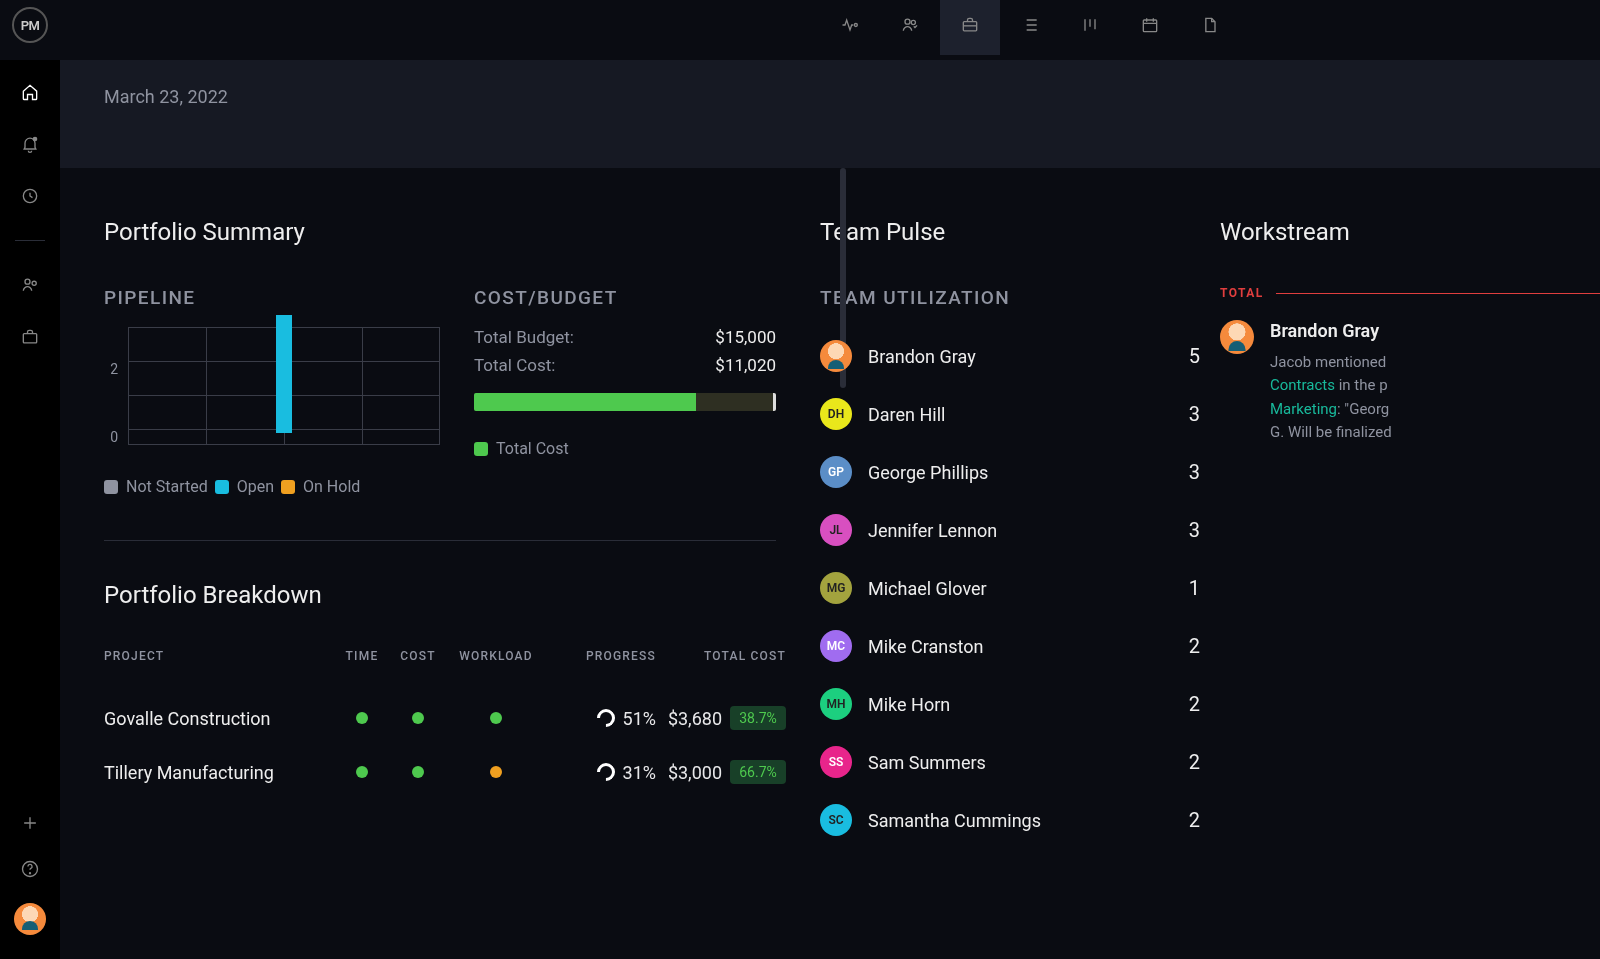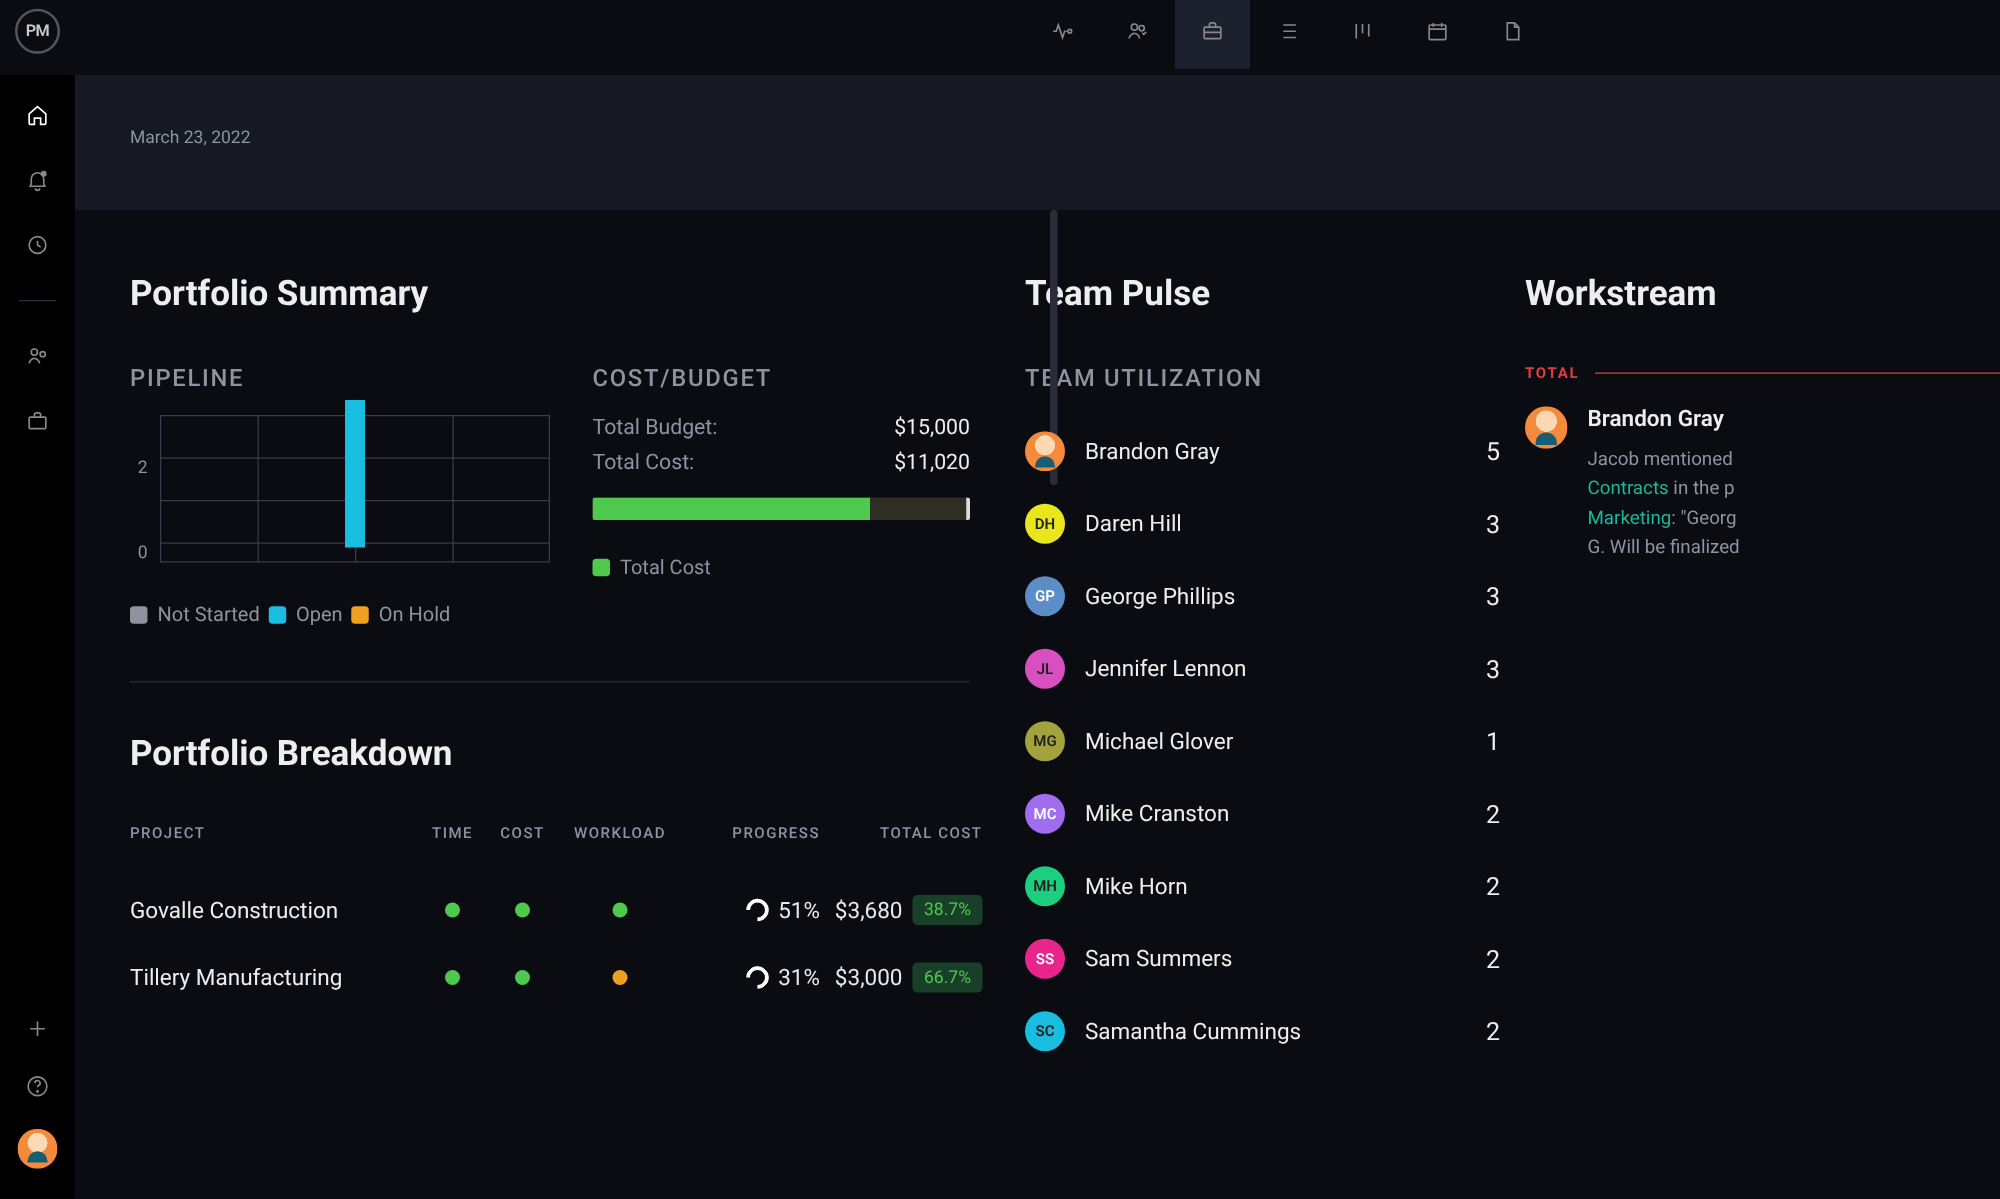--- a/index.html
+++ b/index.html
@@ -43,29 +43,29 @@
   .sidebar .icon.active{color:#fff;}
   .sidebar .icon svg{width:20px;height:20px;stroke:currentColor;fill:none;stroke-width:1.6;}
   .sidebar .divider{width:30px;height:1px;background:var(--divider);margin:4px 0;}
   .sidebar .bottom{margin-top:auto;display:flex;flex-direction:column;align-items:center;gap:22px;padding-bottom:24px;width:100%;}
   .sidebar .avatar-sm{width:32px;height:32px;border-radius:50%;background:radial-gradient(circle at 50% 35%, #fdd8b5 0 30%, transparent 31%), var(--avatar-orange);position:relative;}
   .sidebar .avatar-sm::after{content:"";position:absolute;bottom:5px;left:50%;transform:translateX(-50%);width:16px;height:9px;border-radius:10px 10px 0 0;background:#155e75;}
 
   
   .header{position:absolute;left:60px;right:0;top:60px;height:108px;background:var(--bg-header);padding:22px 0 0 44px;}
   .header h1{font-size:40px;font-weight:400;color:#eee;}
-  .header .date{font-size:14px;color:var(--text-dim);margin-top:20px;}
+  .header .date{font-size:18px;color:var(--text-dim);margin-top:4px;}
 
   
   .main{position:absolute;left:60px;right:0;top:168px;bottom:0;display:flex;overflow:hidden;}
   .col-left{width:760px;padding:50px 44px 0 44px;}
   .col-mid{width:380px;padding:50px 0 0 0;}
   .col-right{flex:1;padding:50px 0 0 20px;}
 
-  .section-title{font-size:28px;font-weight:700;color:#eee;margin-bottom:40px;}
+  .section-title{font-size:24px;font-weight:400;color:#eee;margin-bottom:40px;}
   .subhead{font-size:19px;font-weight:500;letter-spacing:1.4px;color:var(--text-dim);margin-bottom:18px;}
 
   .summary-row{display:flex;gap:30px;}
   .pipeline-box{flex:0 0 340px;}
   .pipeline-chart{height:130px;position:relative;margin-bottom:20px;}
   .y-axis{position:absolute;left:0;top:0;bottom:12px;width:20px;display:flex;flex-direction:column;justify-content:space-between;align-items:flex-end;color:var(--text-dim);font-size:14px;padding-right:6px;}
   .y-axis span:first-child{margin-top:34px;}
   .grid{position:absolute;left:24px;right:4px;top:0;bottom:12px;}
   .gridline-h{position:absolute;left:0;right:0;height:1px;background:#3a3d48;}
   .gridline-v{position:absolute;top:0;bottom:0;width:1px;background:#3a3d48;}

